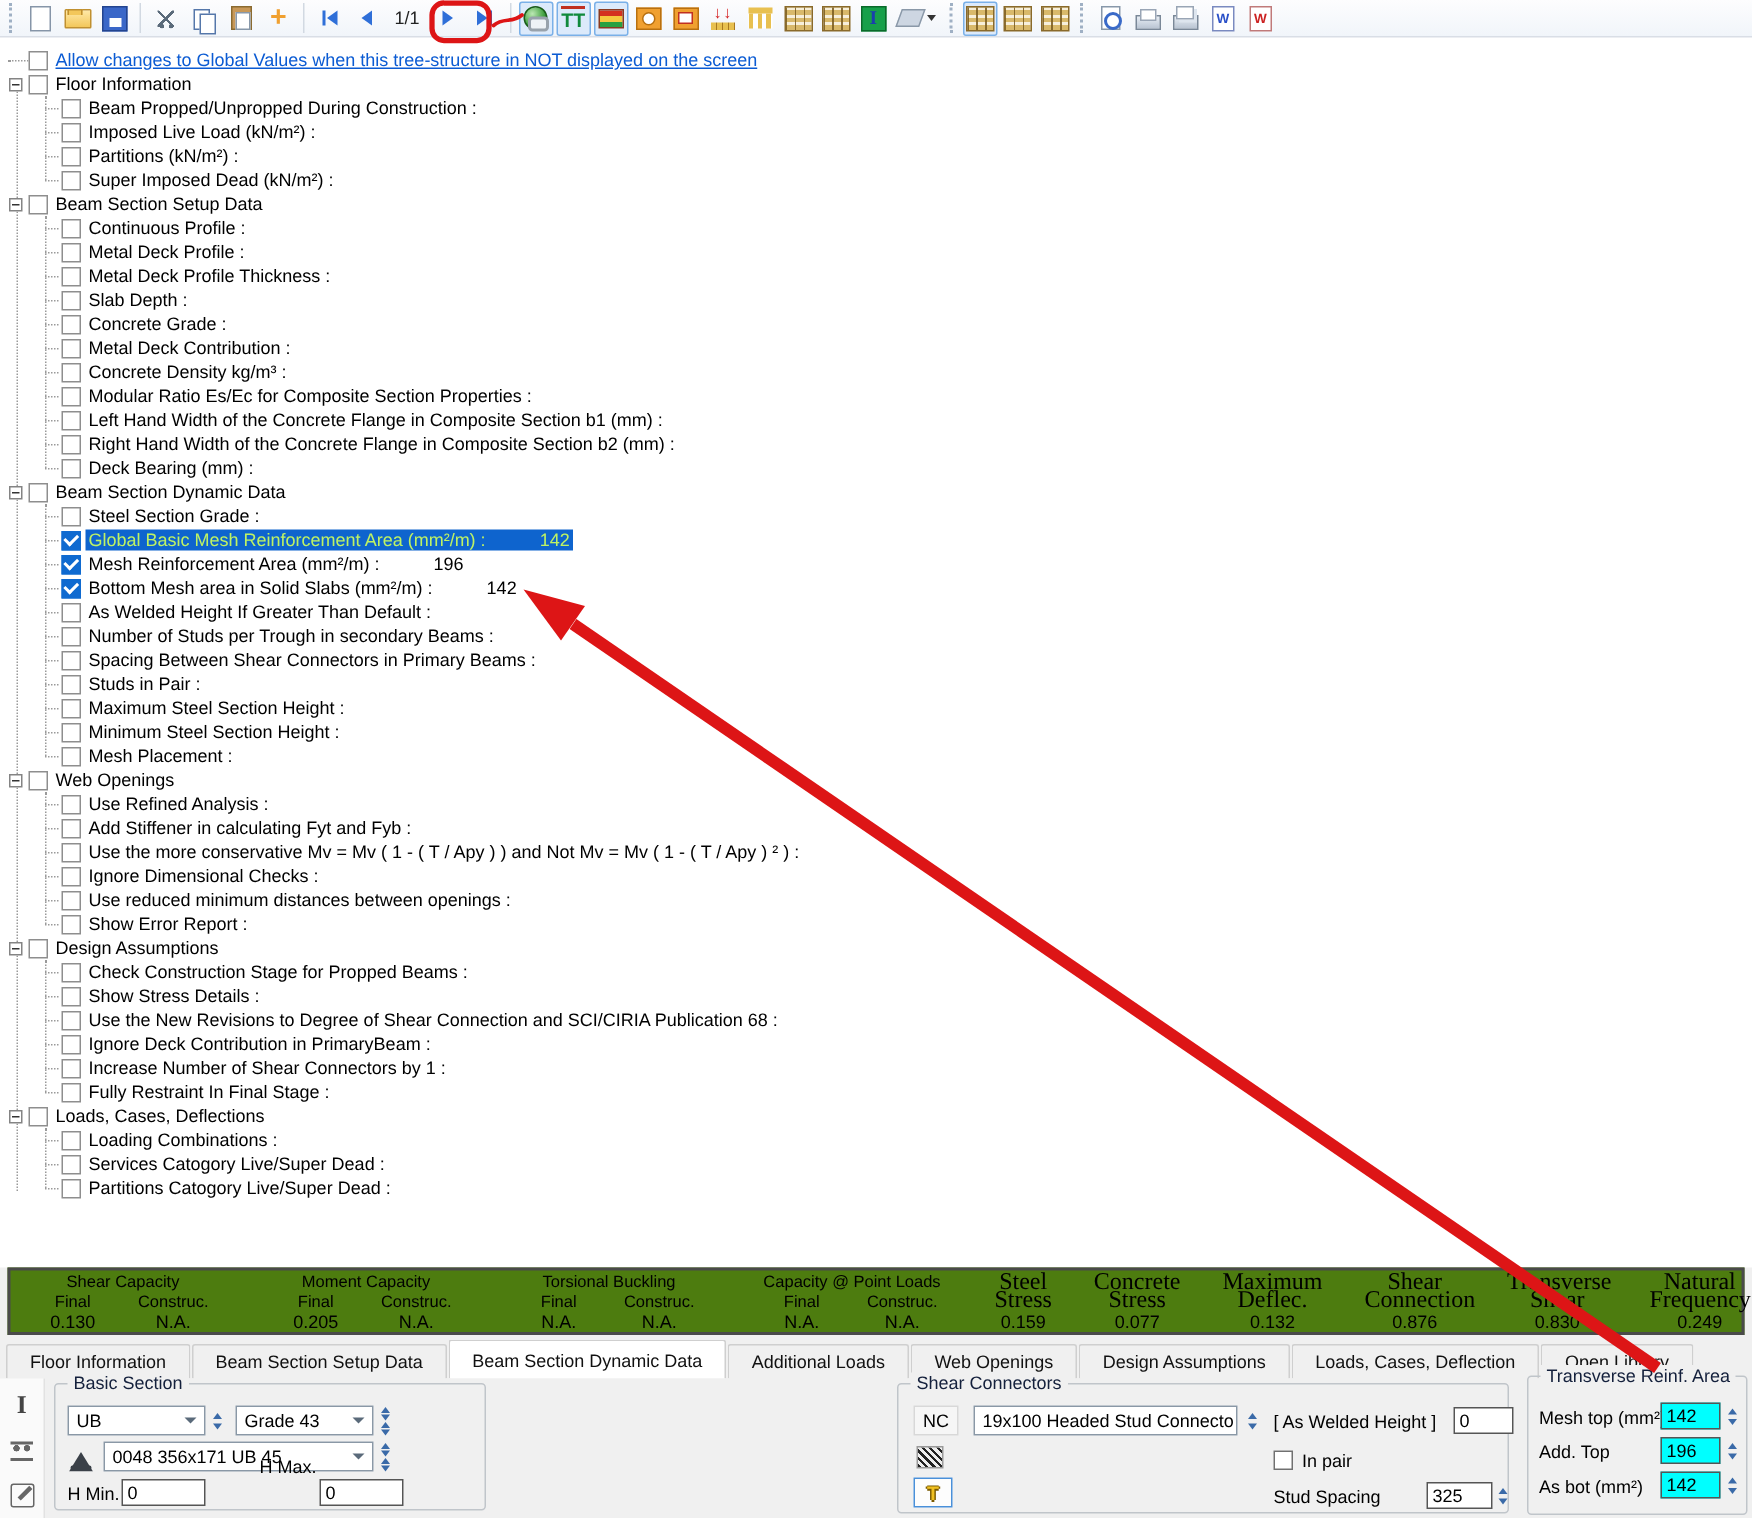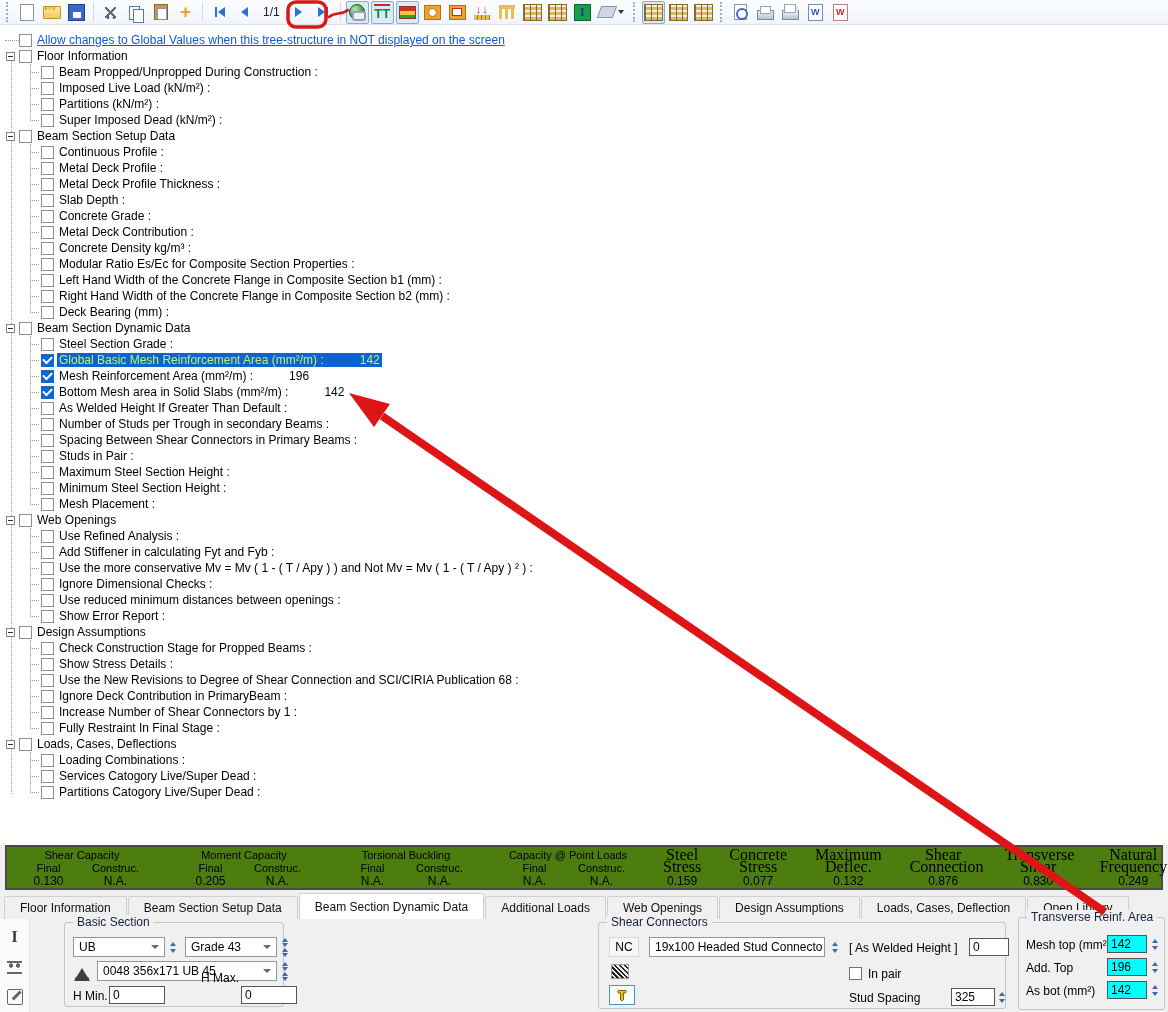--- a/index.html
+++ b/index.html
@@ -549,21 +549,21 @@
     </div>
 </div>
 
 <div id="bottom">
   <div id="strip">
     <div class="si si-ibeam">I</div>
     <div class="si si-studs"></div>
     <div class="si si-edit"></div>
   </div>
 
-  <div class="group" style="left:36px; top:3px; width:220px; height:85px;margin-left:28px;">
+  <div class="group" style="left:36px; top:3px; width:288px; height:85px;">
     <span class="legend">Basic Section</span>
     <span class="combo" style="left:8px; top:14px; width:92px;">
       <span>UB</span>
         <i class="car"></i>
     </span>
     <span class="spin" style="left:101px; top:14px; height:20px;">
         <i class="up"></i>
         <i class="dn"></i>
       </span>
     <span class="combo" style="left:120px; top:14px; width:92px;">

